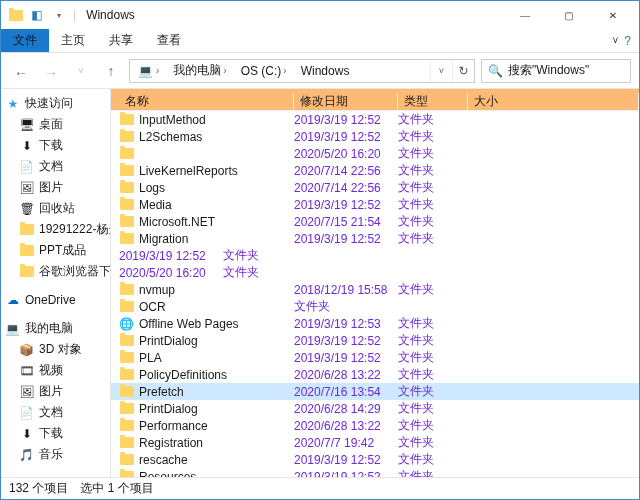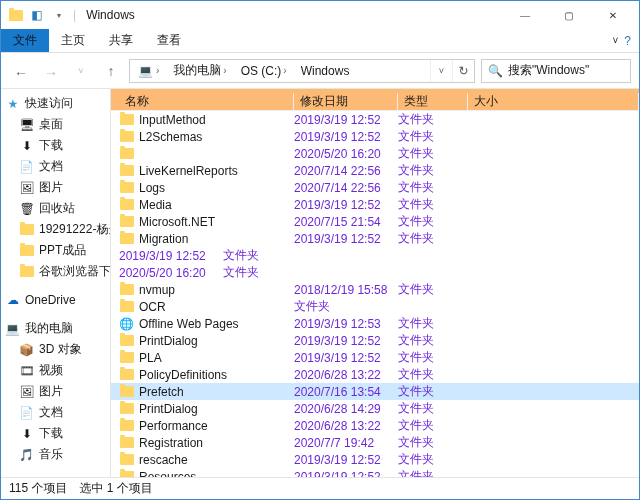--- a/index.html
+++ b/index.html
@@ -402,15 +402,15 @@
             <span>Resources</span>
           </div>
           <div class="c-d">2019/3/19 12:52</div>
           <div class="c-t">文件夹</div>
         </div>
       </div>
   </div>
 </div>
 
 <div class="status">
-  <span>115 个项目</span>
+  <span>132 个项目</span>
   <span>选中 1 个项目</span>
 </div>
 
 </body></html>

